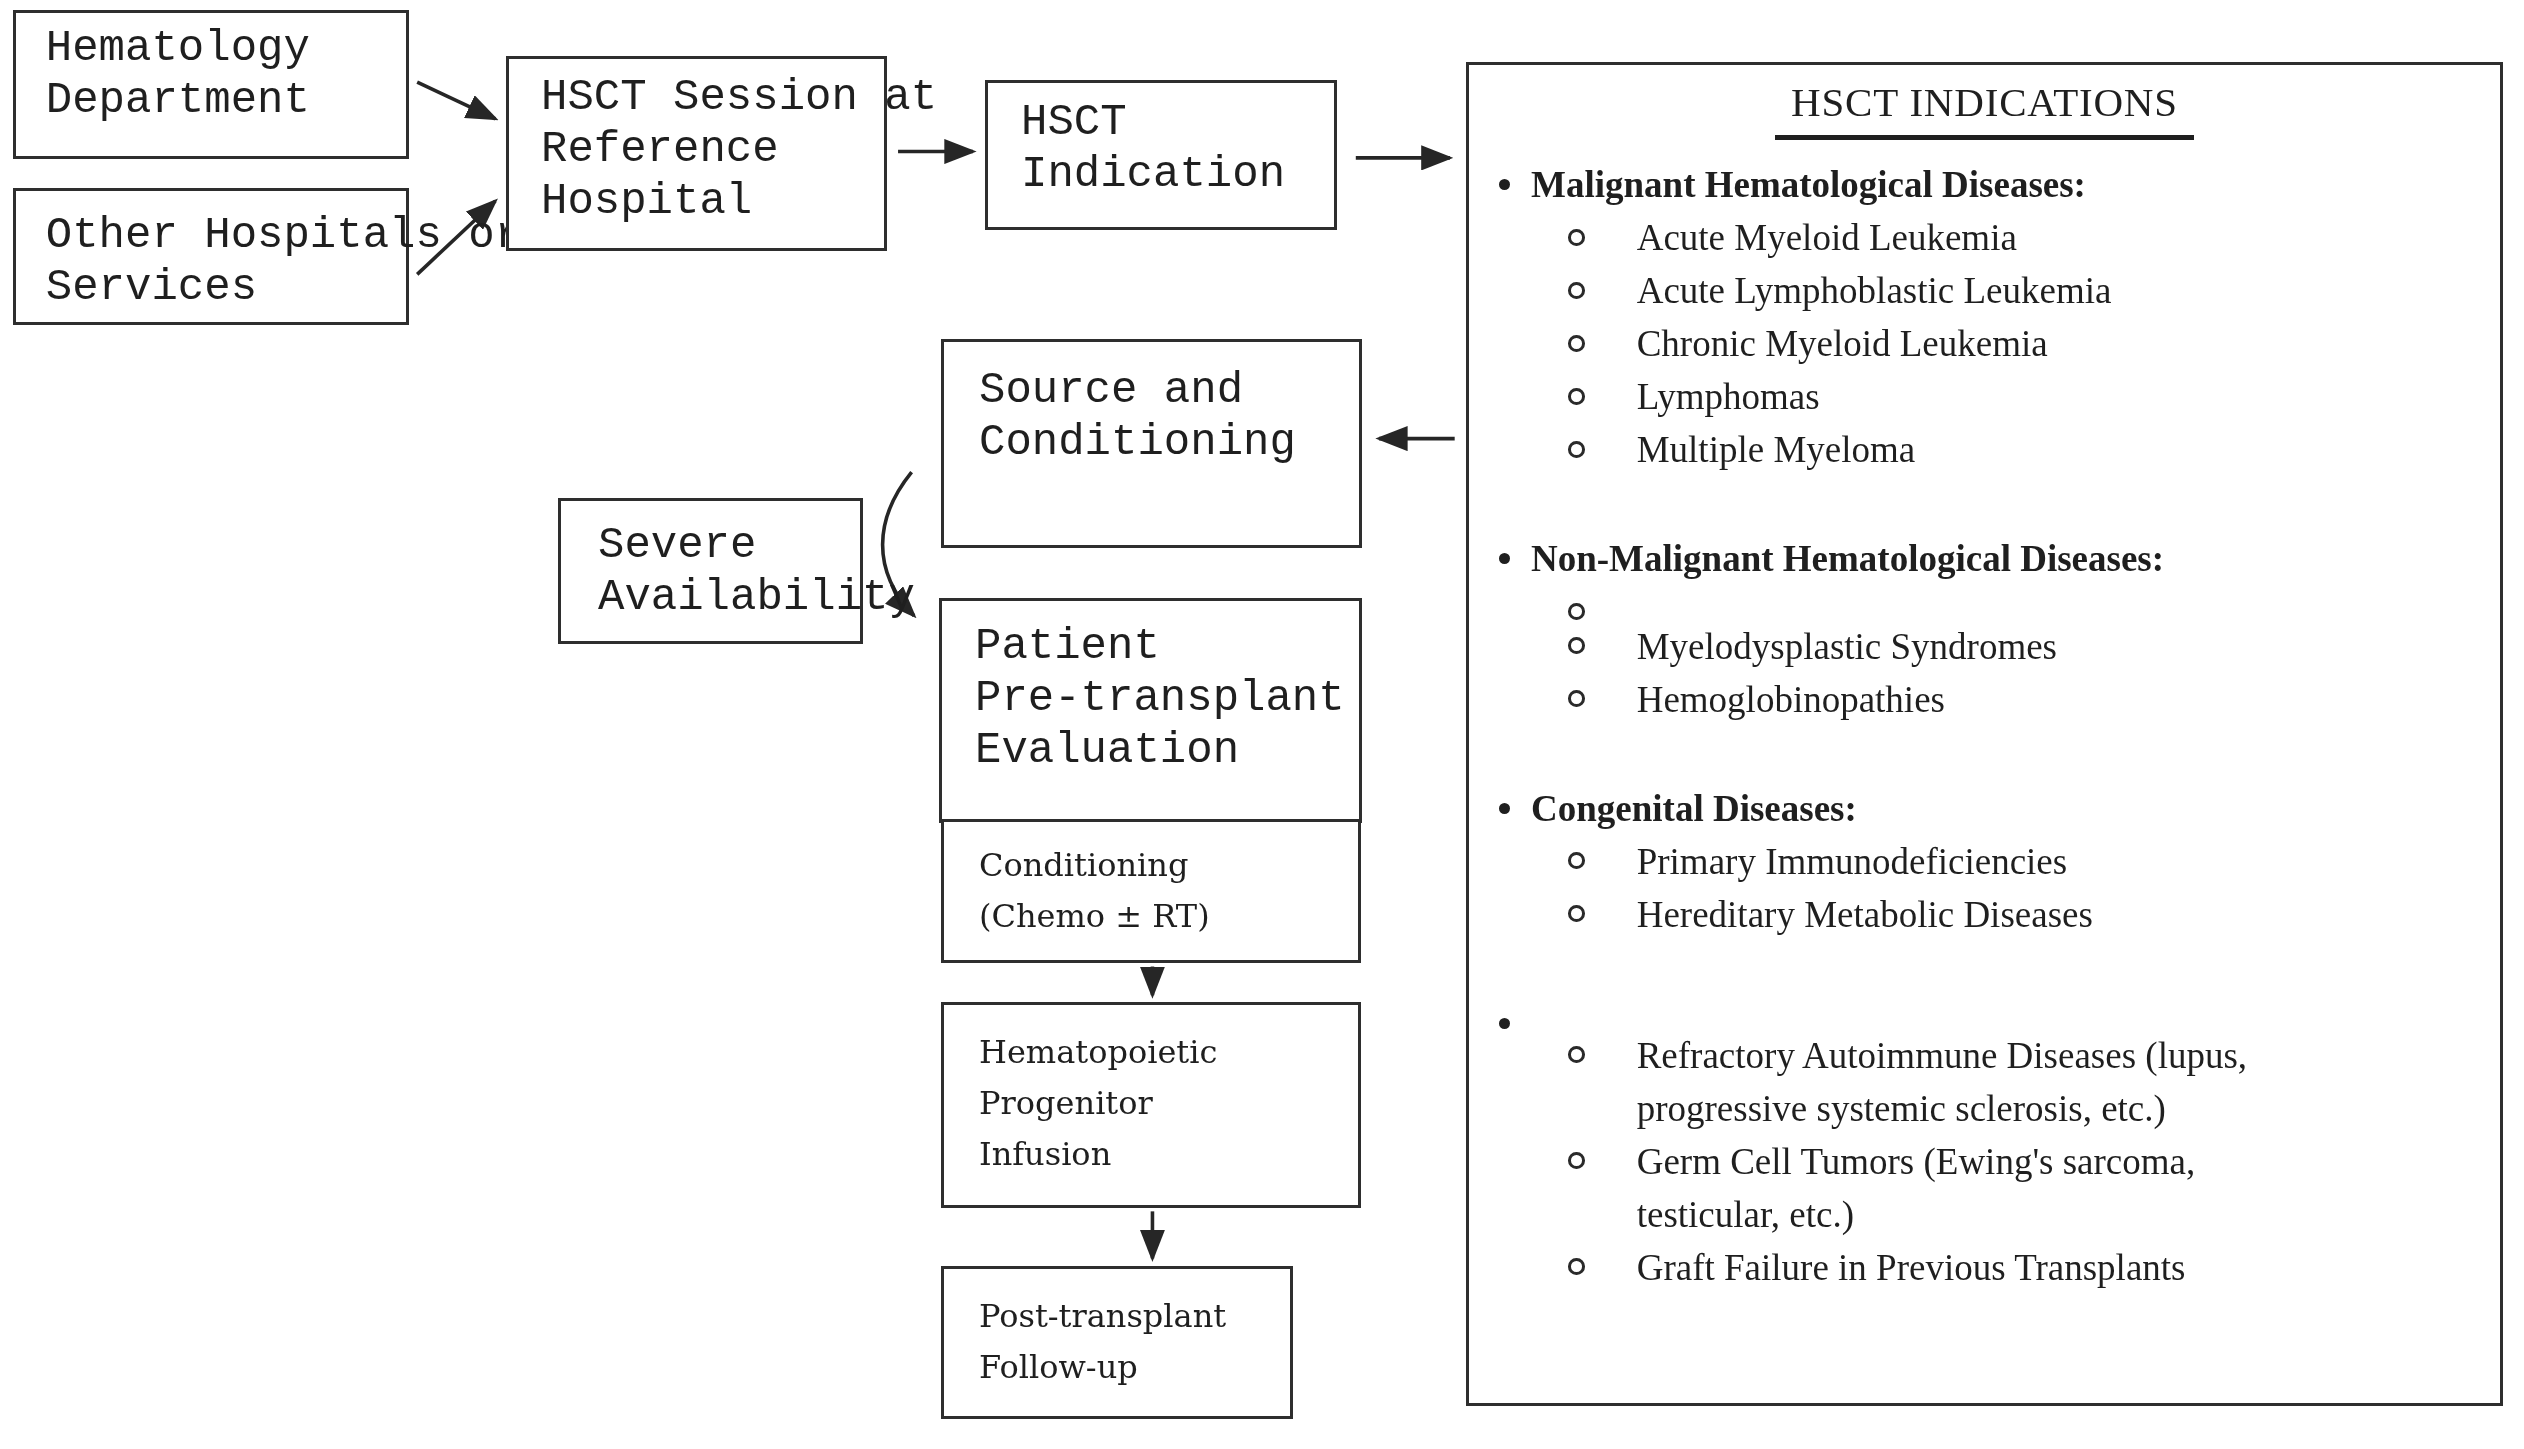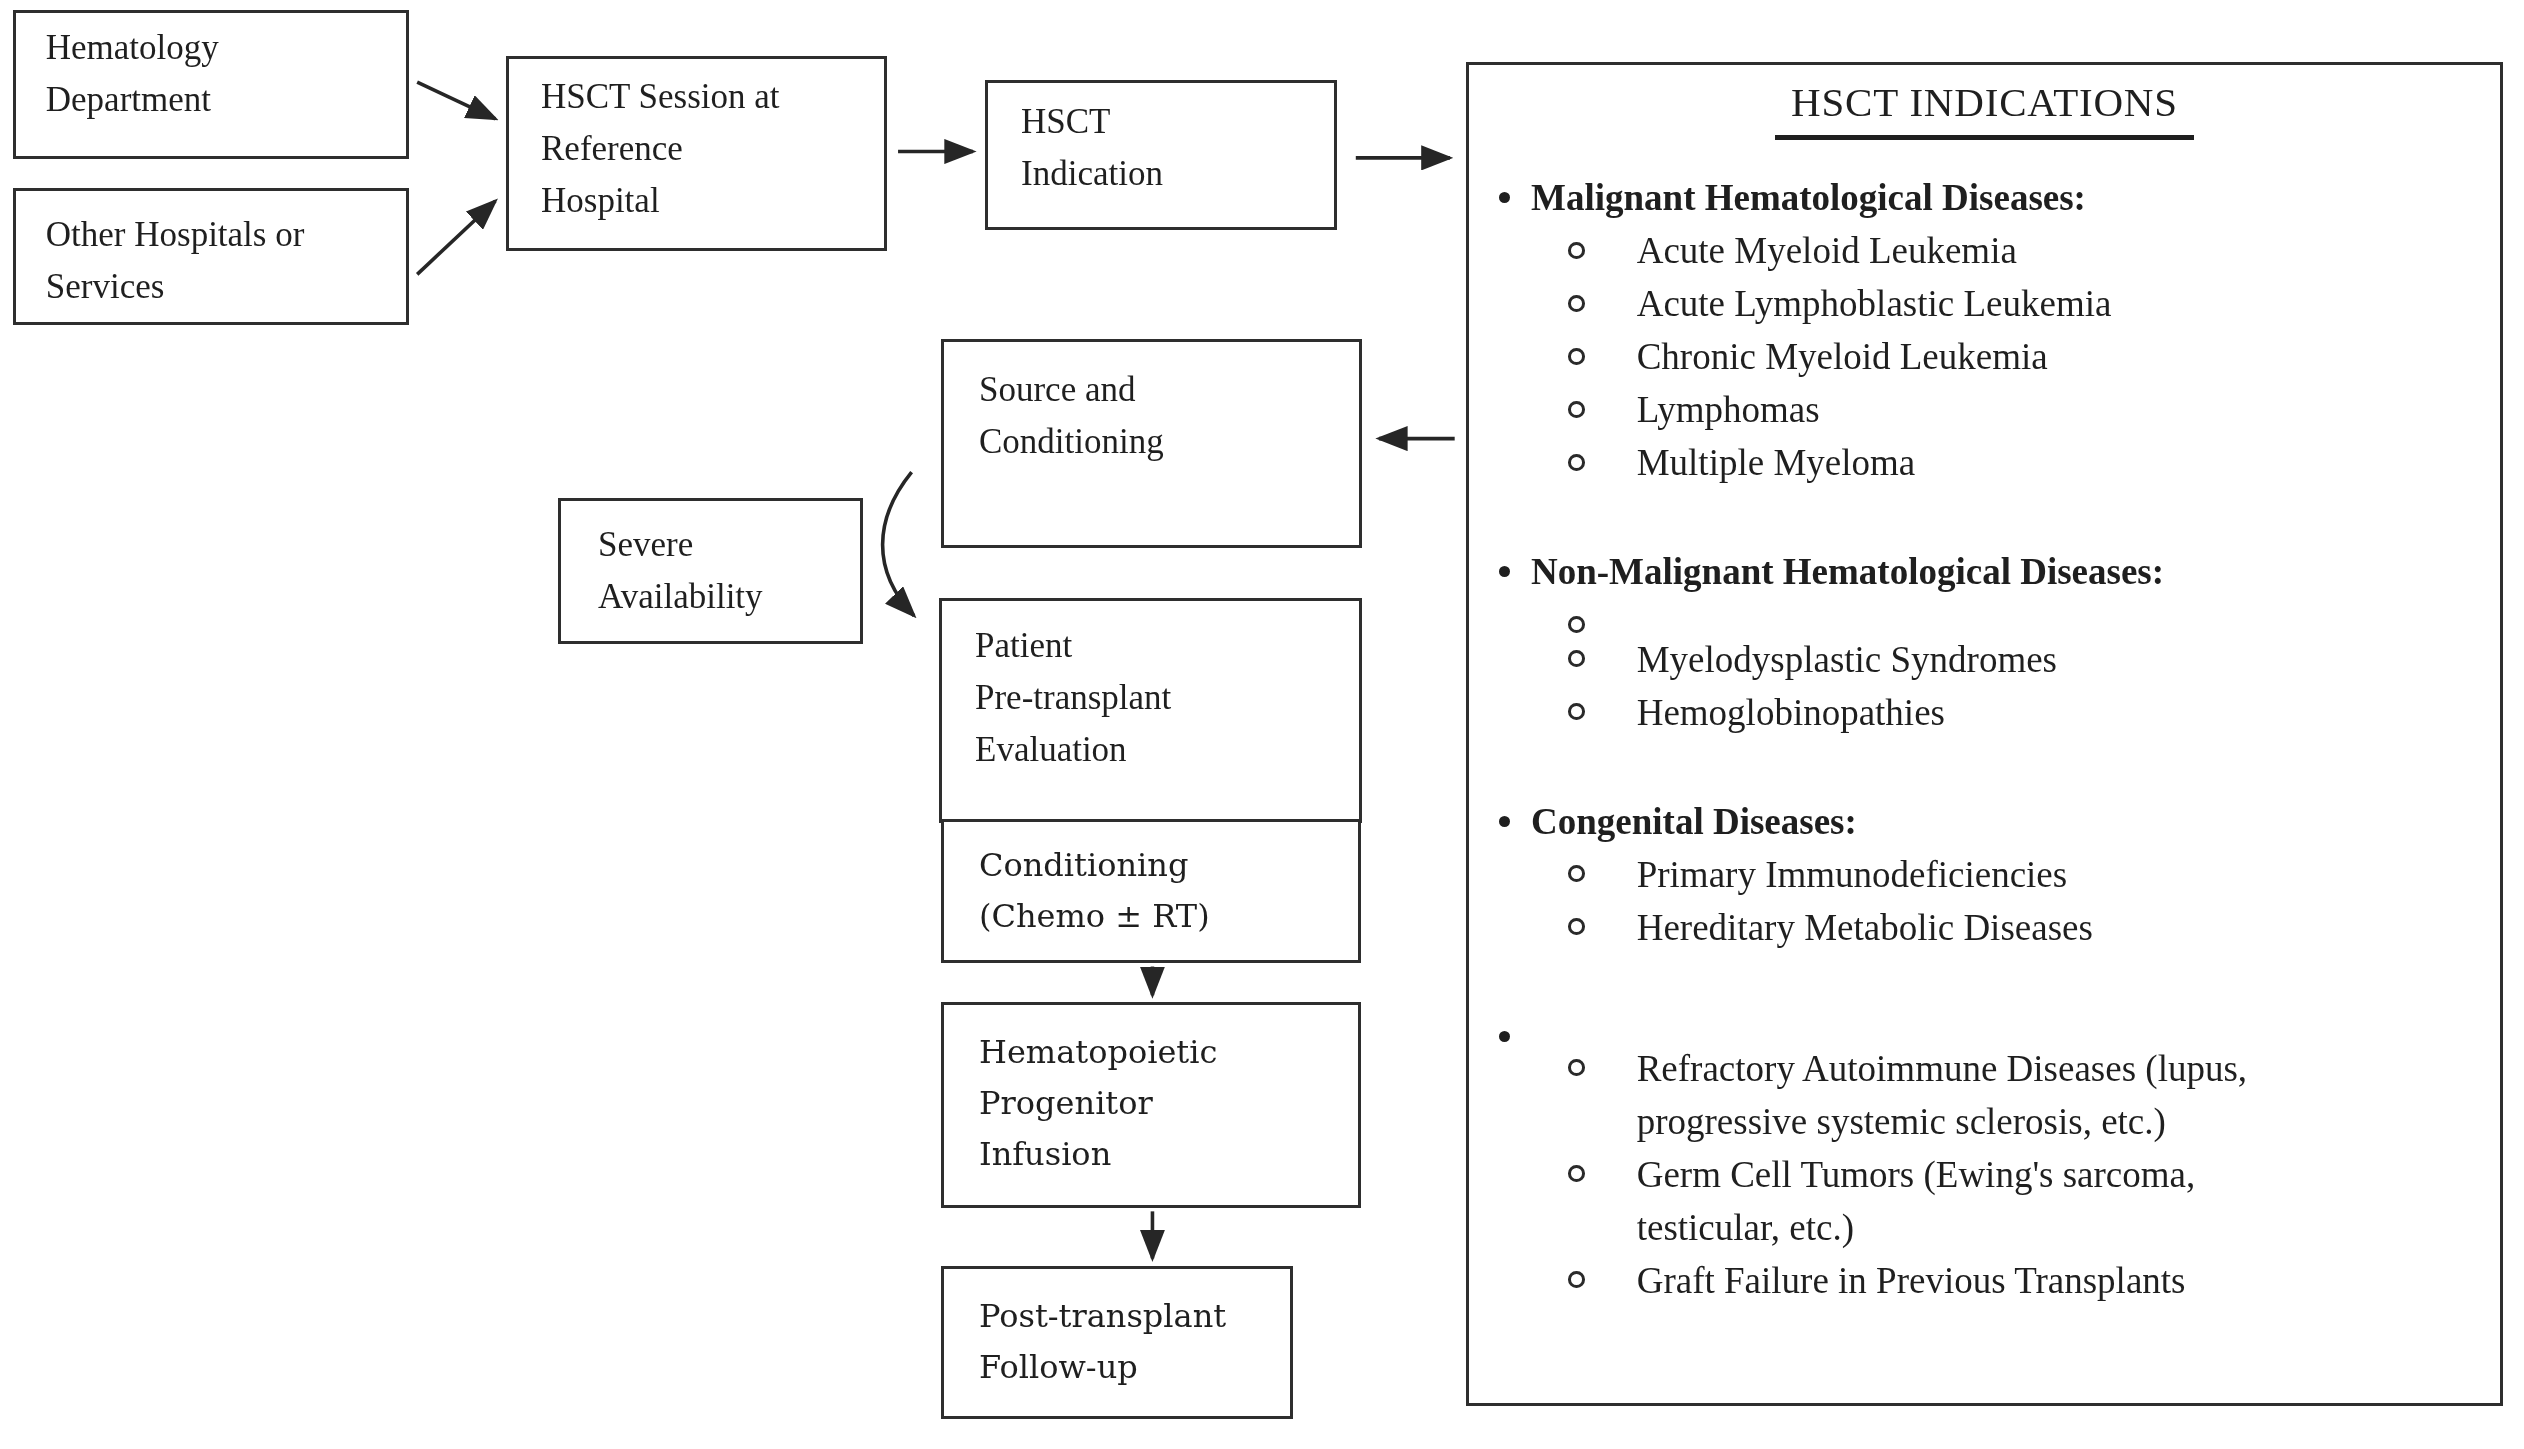--- a/index.html
+++ b/index.html
@@ -5,21 +5,21 @@
   html,body{margin:0;padding:0;}
   body{
     width:2525px;height:1449px;position:relative;overflow:hidden;
     background:#ffffff;color:#1f1f1f;
     font-family:"Liberation Serif", serif;
   }
   .box{
     position:absolute;border:3.2px solid #2e2e2e;background:#ffffff;
     box-sizing:border-box;
   }
-  .bl{font-size:35px;line-height:52px;white-space:nowrap;}
+  .bl{font-size:44px;line-height:52px;white-space:nowrap;font-family:Liberation Mono, monospace;}
   .serif2 .bl{font-family:"DejaVu Serif", serif;font-size:32px;line-height:51px;}
 
   
   #b-hema   {left:12.8px;  top:9.6px;  width:396px; height:149px; padding:9.6px 6.4px 0 30px;}
   #b-other  {left:12.8px;  top:188px; width:396px; height:137px; padding:17.5px 6.4px 0 30px;}
   #b-session{left:506px; top:56px;  width:381px; height:195px; padding:12px 6.4px 0 32px;}
   #b-indic  {left:985px;top:80px; width:352px; height:150px; padding:12.8px 6.4px 0 33px;}
   #b-define {left:941px;top:339px; width:421px; height:209px; padding:22px 6.4px 0 35px;}
   #b-donor  {left:558px; top:498px; width:305px; height:146px; padding:17.5px 6.4px 0 37px;}
   #b-patient{left:939px;top:598px; width:423px; height:225px; padding:19px 6.4px 0 33px;}
@@ -30,21 +30,21 @@
   
   #panel{
     position:absolute;left:1466px;top:62px;width:1037px;height:1344px;
     border:3.2px solid #2e2e2e;background:#ffffff;box-sizing:border-box;
   }
   .panel-title-wrap{text-align:center;margin-top:12.8px;}
   .panel-title{
     display:inline-block;font-size:41px;font-weight:normal;letter-spacing:0.8px;
     border-bottom:5.6px solid #1f1f1f;padding:0 16px 9.6px 16px;white-space:nowrap;
   }
-  .panel-list{margin-top:31px;}
+  .panel-list{margin-top:18px;}
   .sec{margin-top:56px;}
   .sec.first{margin-top:0;}
   .sec-header{
     display:flex;align-items:flex-start;padding-left:30px;
     font-weight:bold;font-size:37px;line-height:53px;white-space:nowrap;
   }
   .dot{
     width:11px;height:11px;border-radius:50%;background:#1f1f1f;
     margin:21px 21px 0 0;flex:none;
   }

